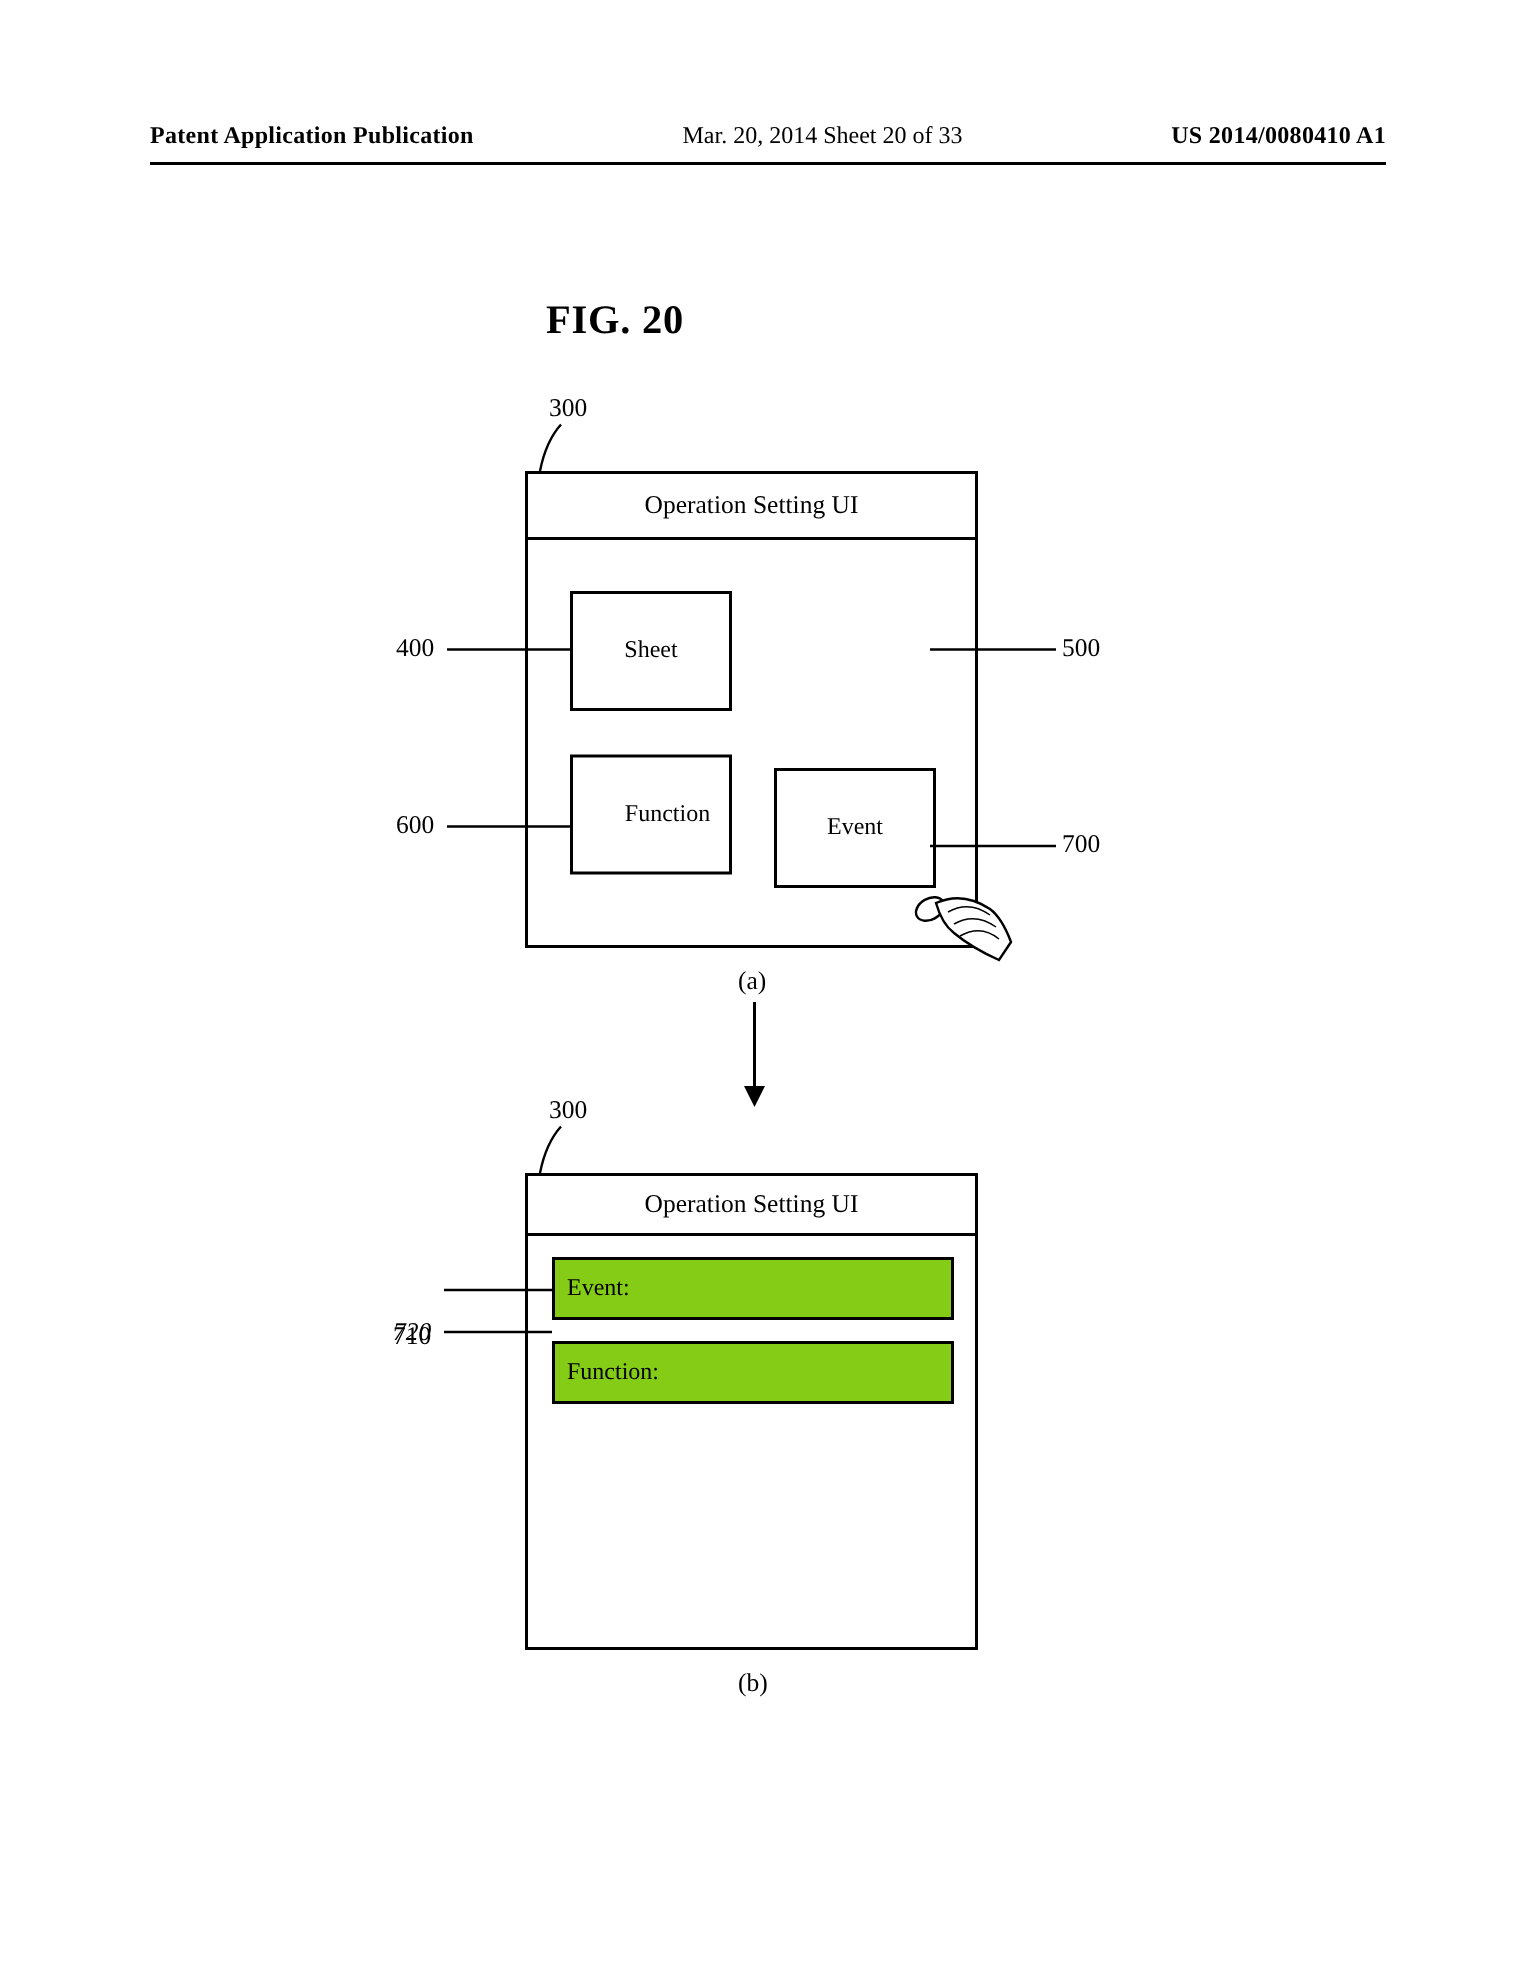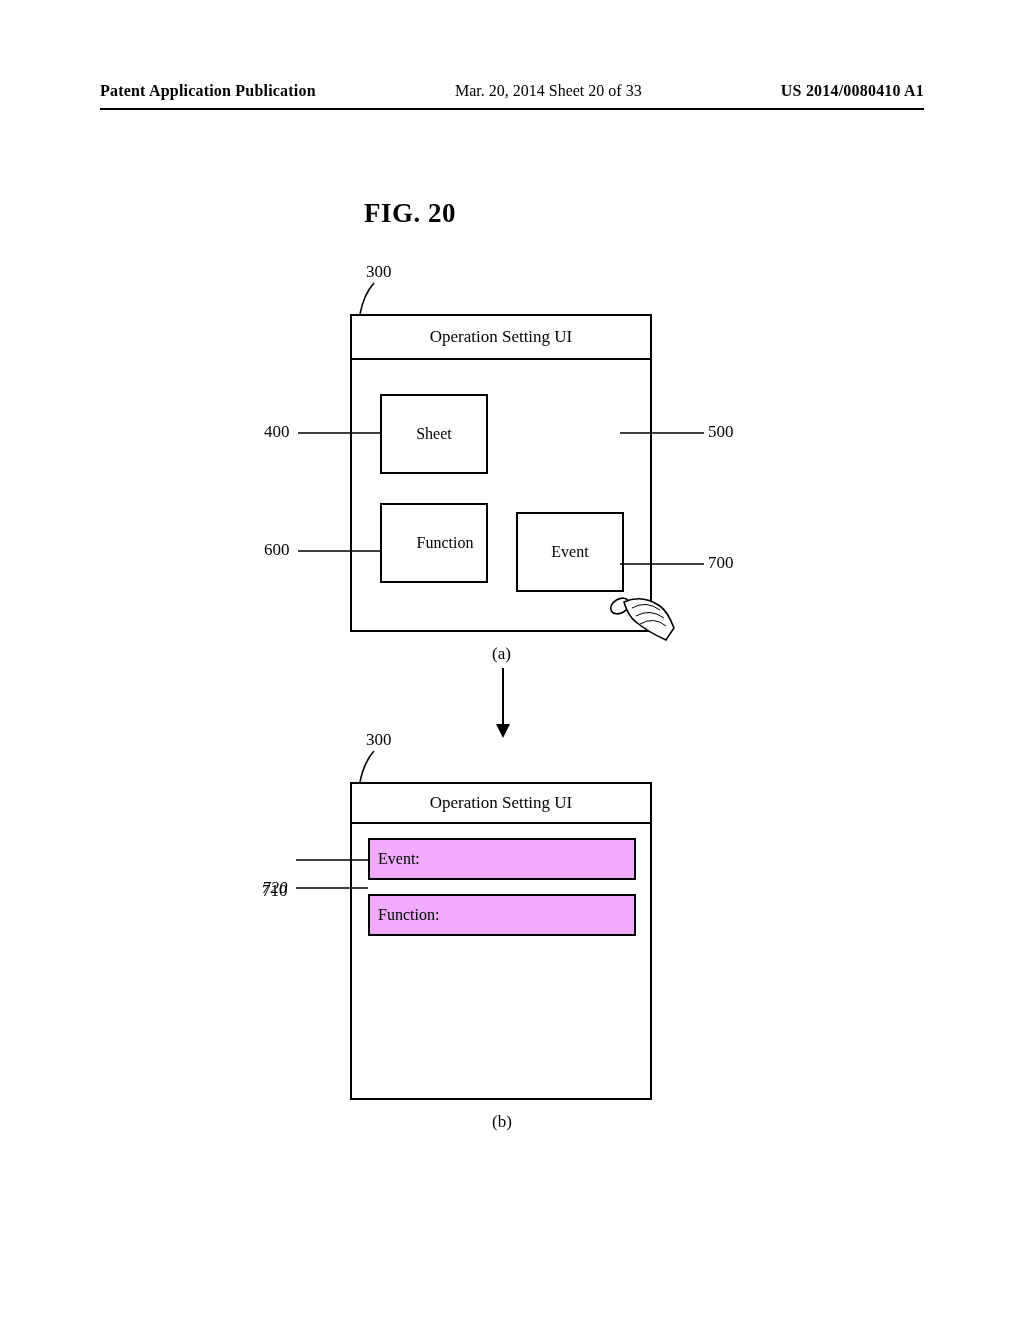--- a/index.html
+++ b/index.html
@@ -140,21 +140,21 @@
   .field {
     position: absolute;
     left: 16px;
     width: 268px;
     height: 42px;
     border: 2px solid #000;
     display: flex;
     align-items: center;
     padding-left: 8px;
     font-size: 16px;
-    background: #f0abfc;
+    background: #84cc16;
   }
   .field.event-field     { top: 14px; }
   .field.operation-field { top: 70px; }
 
 </style>
 </head>
 <body>
 
 <div class="page-header">
   <span class="left">Patent Application Publication</span>

